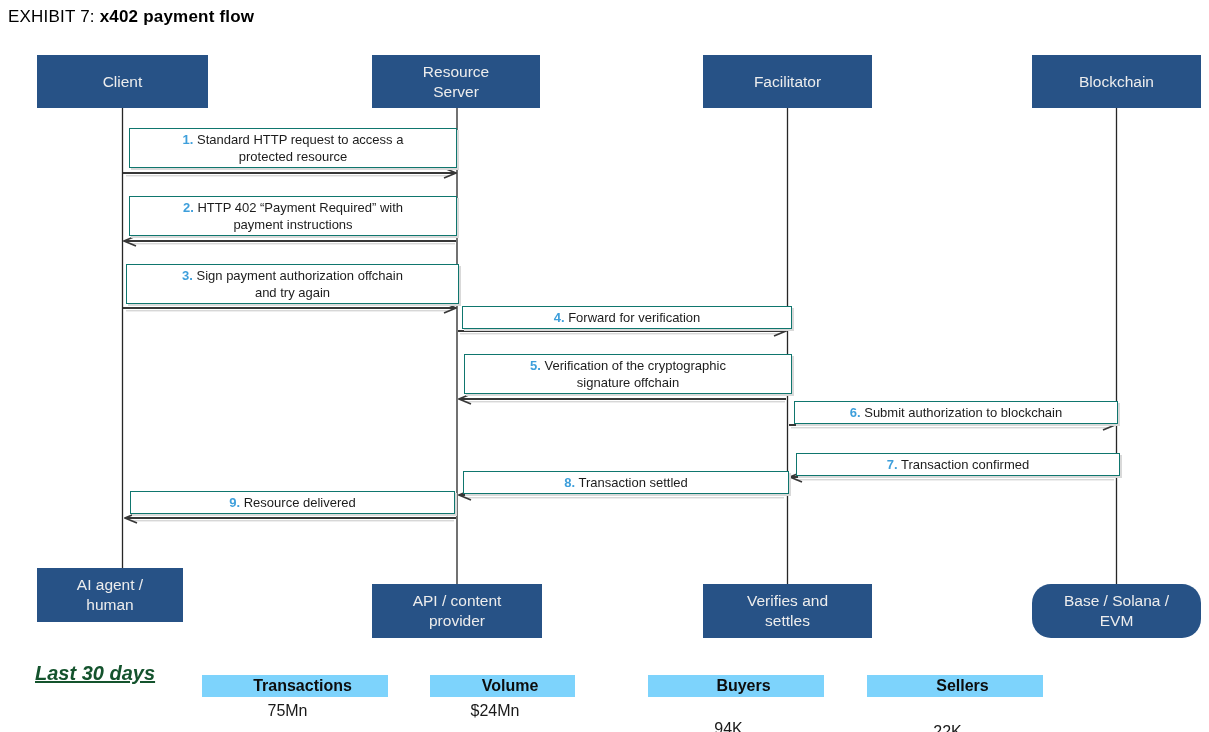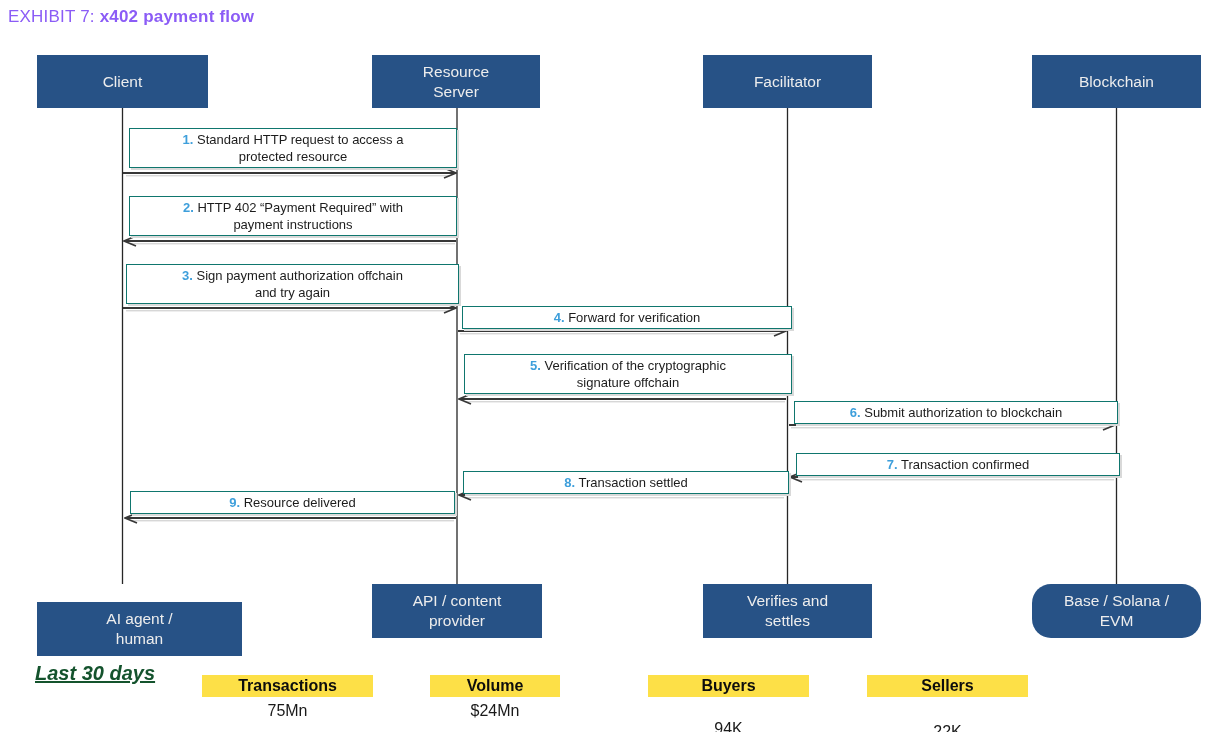--- a/index.html
+++ b/index.html
@@ -6,21 +6,21 @@
   body{
     width:1209px;height:732px;position:relative;overflow:hidden;
     background:#ffffff;
     font-family:"Liberation Sans","DejaVu Sans",sans-serif;
     color:#111;
   }
   .abs{position:absolute;}
 
   
   .exhibit-title{
-    left:8px;top:7px;font-size:17px;color:#8b5cf6;letter-spacing:.2px;
+    left:8px;top:7px;font-size:17px;color:#000000;letter-spacing:.2px;
   }
   .exhibit-title .bold{font-weight:700;}
 
   
   .actor-box{
     background:#275286;color:#ededed;
     display:flex;align-items:center;justify-content:center;text-align:center;
     font-size:15.5px;line-height:1.28;
   }
 
@@ -35,23 +35,24 @@
     padding:2px 2px;
   }
   .step .num{color:#3E9FDB;font-weight:700;}
 
   
   .period-label{
     font-size:20px;font-style:italic;font-weight:700;
     text-decoration:underline;color:#14532d;
   }
   .stat-header{
-    background:#fde047;font-weight:700;font-size:16px;
+    background:#7dd3fc;font-weight:700;font-size:16px;
     display:flex;align-items:center;justify-content:center;color:#0d0d0d;
     height:22px;
+    padding-left:15px;
   }
   .stat-value{
     font-size:16px;text-align:center;color:#1a1a1a;
   }
 </style>
 </head>
 <body>
 
 <div class="abs exhibit-title">
   <span>EXHIBIT 7:</span>
@@ -134,21 +135,21 @@
 <div class="abs step" style="left:796px;top:453px;width:318px;">
   <span class="num">7.</span> <span>Transaction confirmed</span>
 </div>
 <div class="abs step" style="left:463px;top:471px;width:320px;">
   <span class="num">8.</span> <span>Transaction settled</span>
 </div>
 <div class="abs step" style="left:130px;top:491px;width:319px;">
   <span class="num">9.</span> <span>Resource delivered</span>
 </div>
 
-<div class="abs actor-box" style="left:37px;top:602px;width:205px;height:54px;">
+<div class="abs actor-box" style="left:37px;top:568px;width:146px;height:54px;">
   <span>
     <span>AI agent /</span><br>
     <span>human</span>
   </span>
 </div>
 <div class="abs actor-box" style="left:372px;top:584px;width:170px;height:54px;">
   <span>
     <span>API / content</span><br>
     <span>provider</span>
   </span>

